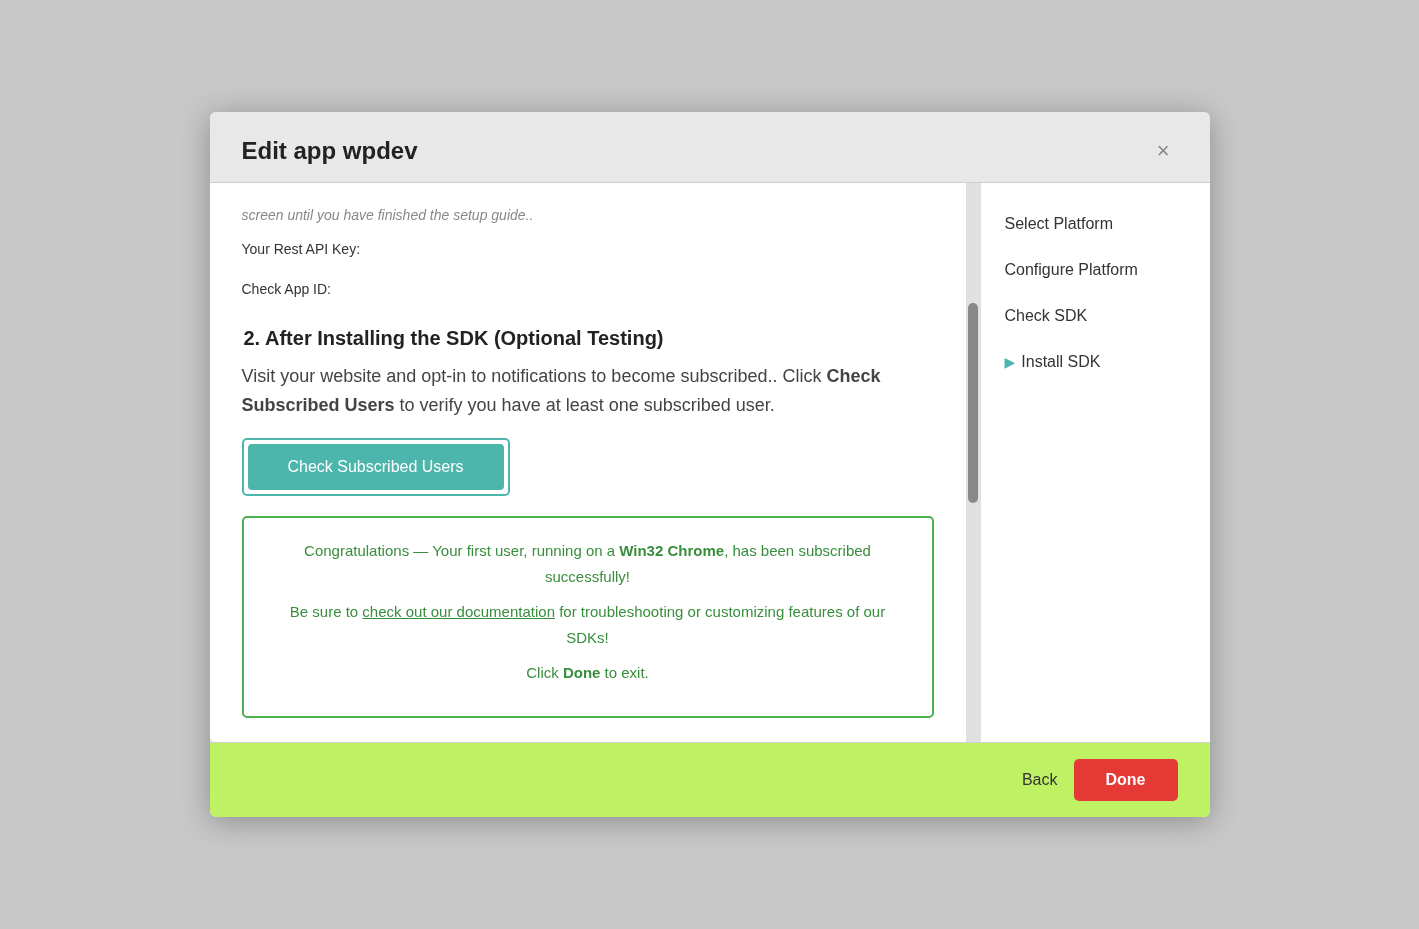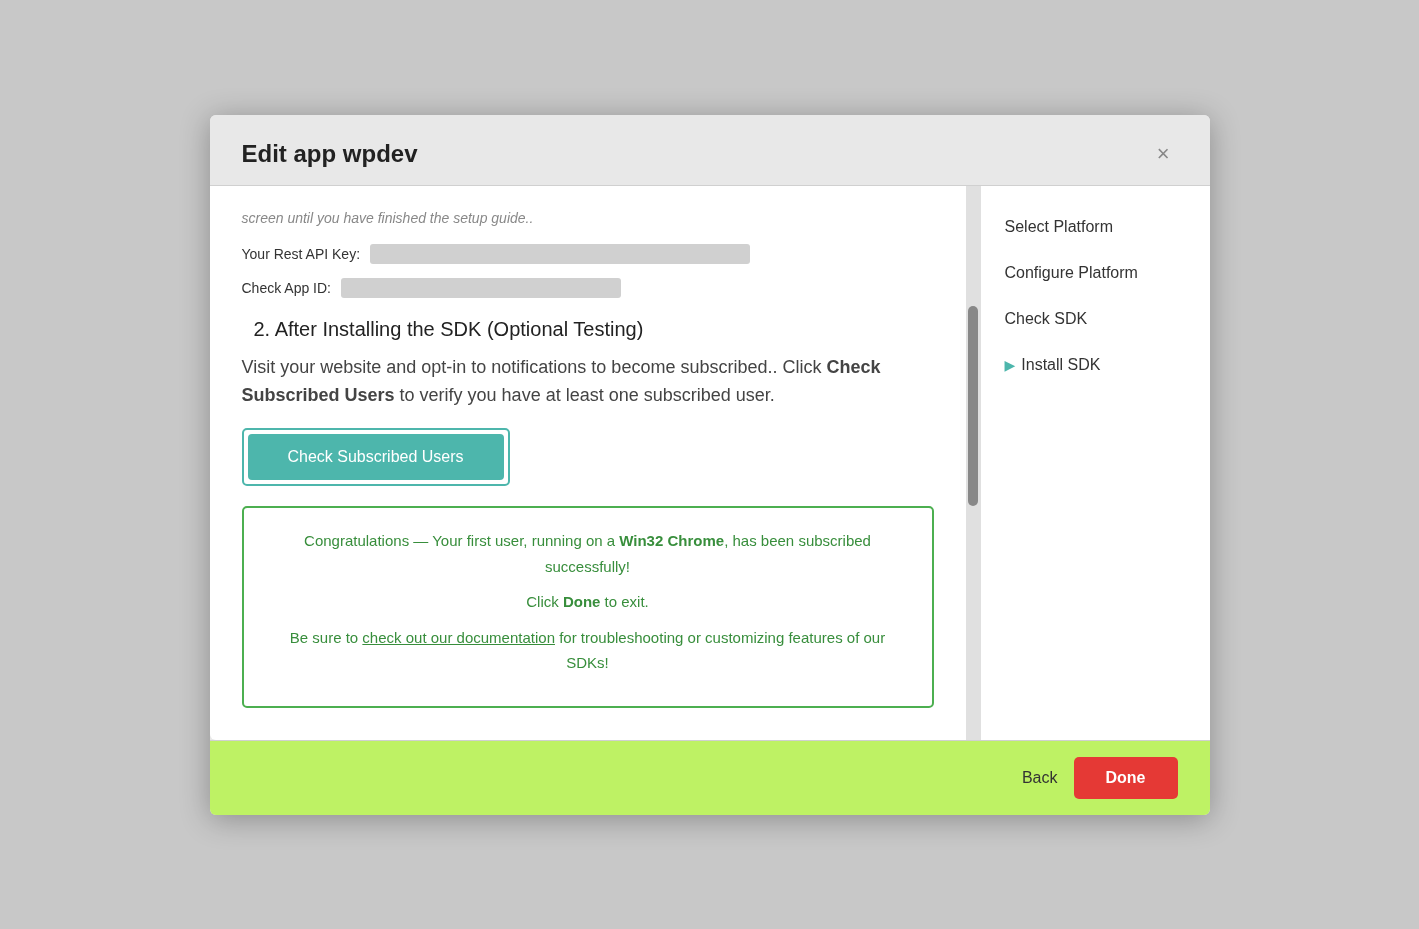--- a/index.html
+++ b/index.html
@@ -96,38 +96,38 @@
     }
     .truncated-text {
       color: #888;
       font-size: 14px;
       margin-bottom: 18px;
       font-style: italic;
     }
     .api-field {
       margin-bottom: 14px;
       display: flex;
-      align-items: center;
       gap: 10px;
       font-size: 14px;
       color: #333;
       font-weight: 500;
+      flex-direction: column;
     }
     .api-field-value {
       background: #d0d0d0;
       height: 20px;
       border-radius: 3px;
       flex: 1;
       max-width: 380px;
     }
     .section-heading {
       font-size: 20px;
-      font-weight: 400;
+      font-weight: 700;
       color: #222;
-      margin: 20px 0 12px 12px;
+      margin: 20px 0 12px 2px;
     }
     .section-text {
       font-size: 18px;
       color: #444;
       line-height: 1.6;
       margin-bottom: 18px;
     }
     .check-btn-wrapper {
       border: 2.5px solid #4db6ac;
       border-radius: 5px;
@@ -226,24 +226,24 @@
 
       <div class="check-btn-wrapper">
         <button class="check-btn">Check Subscribed Users</button>
       </div>
 
       <div class="success-box">
         <p class="success-text">
           <span>Congratulations — Your first user, running on a </span><strong>Win32 Chrome</strong><span>, has been subscribed successfully!</span>
         </p>
         <p class="success-text">
-          <span>Click </span><strong>Done</strong><span> to exit.</span>
+          <span>Be sure to </span><a class="success-link" href="#">check out our documentation</a><span> for troubleshooting or customizing features of our SDKs!</span>
         </p>
         <p class="success-text">
-          <span>Be sure to </span><a class="success-link" href="#">check out our documentation</a><span> for troubleshooting or customizing features of our SDKs!</span>
+          <span>Click </span><strong>Done</strong><span> to exit.</span>
         </p>
       </div>
     </div>
 
     <div class="scrollbar-track">
       <div class="scrollbar-thumb"></div>
     </div>
 
     <div class="sidebar">
       <div class="sidebar-item">

